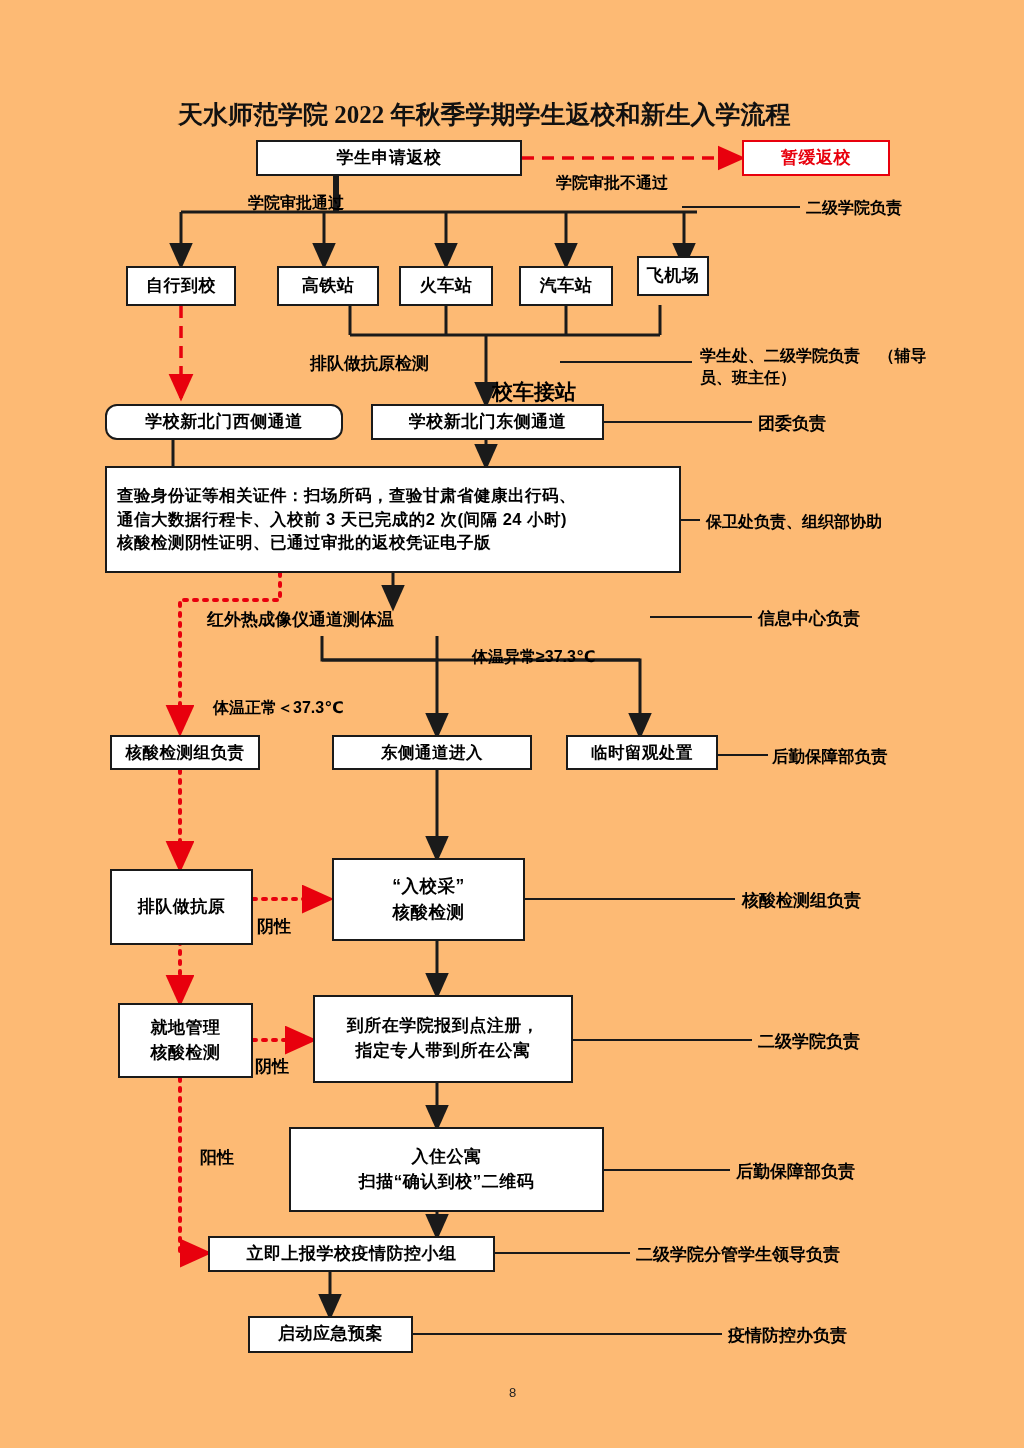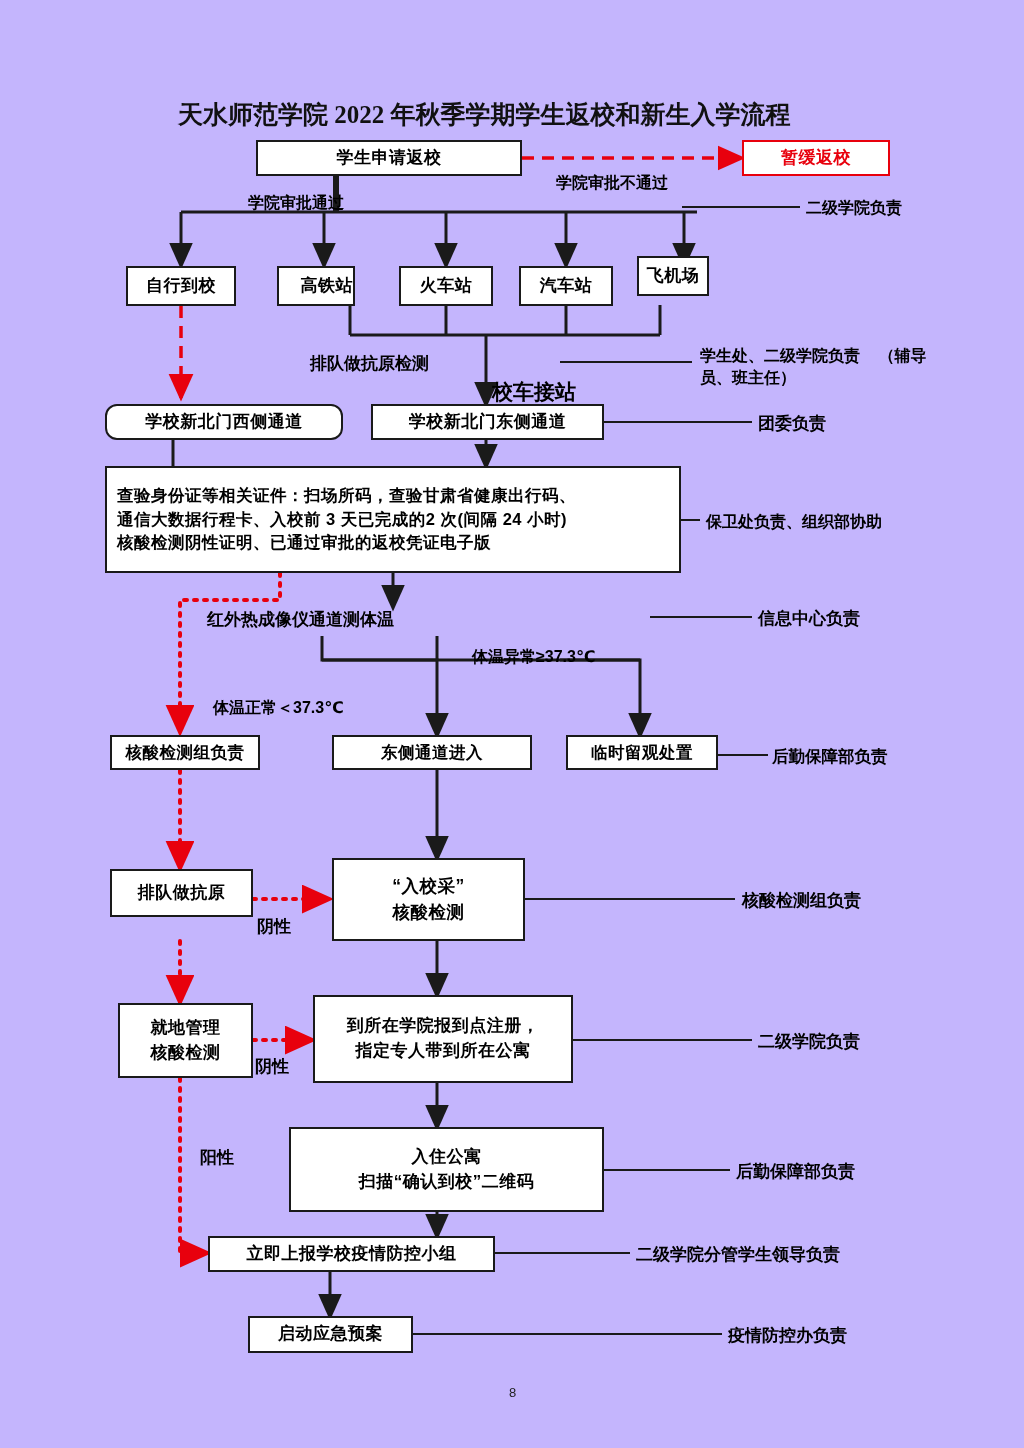--- a/index.html
+++ b/index.html
@@ -8,21 +8,21 @@
     background: #ffffff;
   }
   body {
     font-family: "Liberation Sans", "DejaVu Sans", sans-serif;
   }
   #page {
     position: relative;
     width: 1024px;
     height: 1448px;
     overflow: hidden;
-    background: #c4b5fd;
+    background: #fdba74;
   }
   #svg-layer {
     position: absolute;
     left: 0; top: 0;
     width: 1024px;
     height: 1448px;
     pointer-events: none;
   }
   .node {
     position: absolute;
@@ -167,21 +167,21 @@
   </div>
 
   <div class="label" style="left:248px; top:192px; font-size:16px;">学院审批通过</div>
   <div class="label" style="left:556px; top:172px; font-size:16px;">学院审批不通过</div>
 
   <div class="label" style="left:806px; top:197px; font-size:16px;">二级学院负责</div>
 
   <div class="node" style="left:126px; top:266px; width:110px; height:40px; font-size:17px;">
     <span class="ln">自行到校</span>
   </div>
-  <div class="node" style="left:277px; top:266px; width:78px; height:40px; font-size:17px;align-items:flex-end;">
+  <div class="node" style="left:277px; top:266px; width:102px; height:40px; font-size:17px;">
     <span class="ln">高铁站</span>
   </div>
   <div class="node" style="left:399px; top:266px; width:94px; height:40px; font-size:17px;">
     <span class="ln">火车站</span>
   </div>
   <div class="node" style="left:519px; top:266px; width:94px; height:40px; font-size:17px;">
     <span class="ln">汽车站</span>
   </div>
   <div class="node" style="left:637px; top:256px; width:72px; height:40px; font-size:17px;justify-content:center;">
     <span class="ln">飞机场</span>
@@ -220,21 +220,21 @@
     <span class="ln">核酸检测组负责</span>
   </div>
   <div class="node" style="left:332px; top:735px; width:200px; height:35px; font-size:16.5px;">
     <span class="ln">东侧通道进入</span>
   </div>
   <div class="node" style="left:566px; top:735px; width:152px; height:35px; font-size:16.5px;">
     <span class="ln">临时留观处置</span>
   </div>
   <div class="label" style="left:772px; top:745px; font-size:16.5px;">后勤保障部负责</div>
 
-  <div class="node" style="left:110px; top:869px; width:143px; height:48px; font-size:17px;">
+  <div class="node" style="left:110px; top:869px; width:143px; height:76px; font-size:17px;">
     <span class="ln">排队做抗原</span>
   </div>
   <div class="label" style="left:257px; top:915px; font-size:17px;">阴性</div>
 
   <div class="node" style="left:332px; top:858px; width:193px; height:83px; font-size:17.5px;">
     <span class="ln">“入校采”</span>
     <span class="ln">核酸检测</span>
   </div>
   <div class="label" style="left:742px; top:889px; font-size:17px;">核酸检测组负责</div>
 

